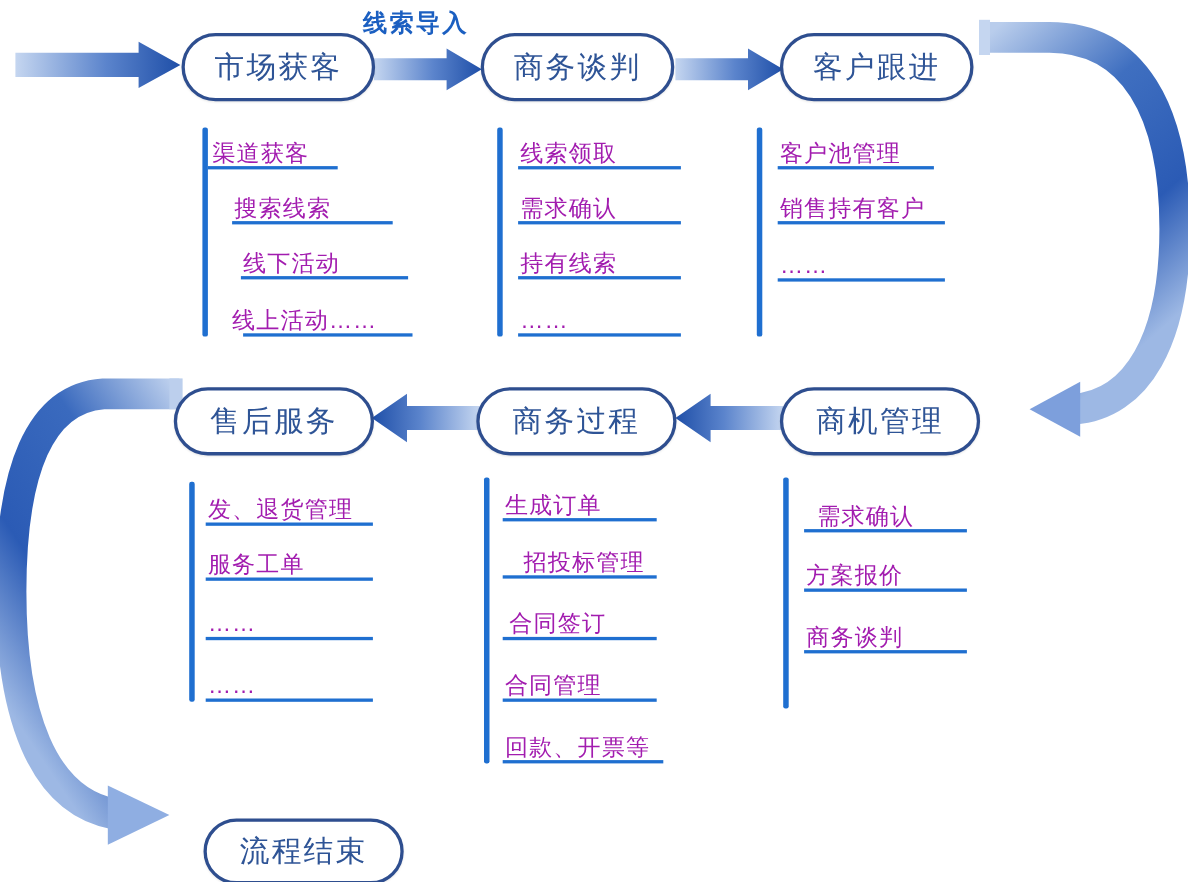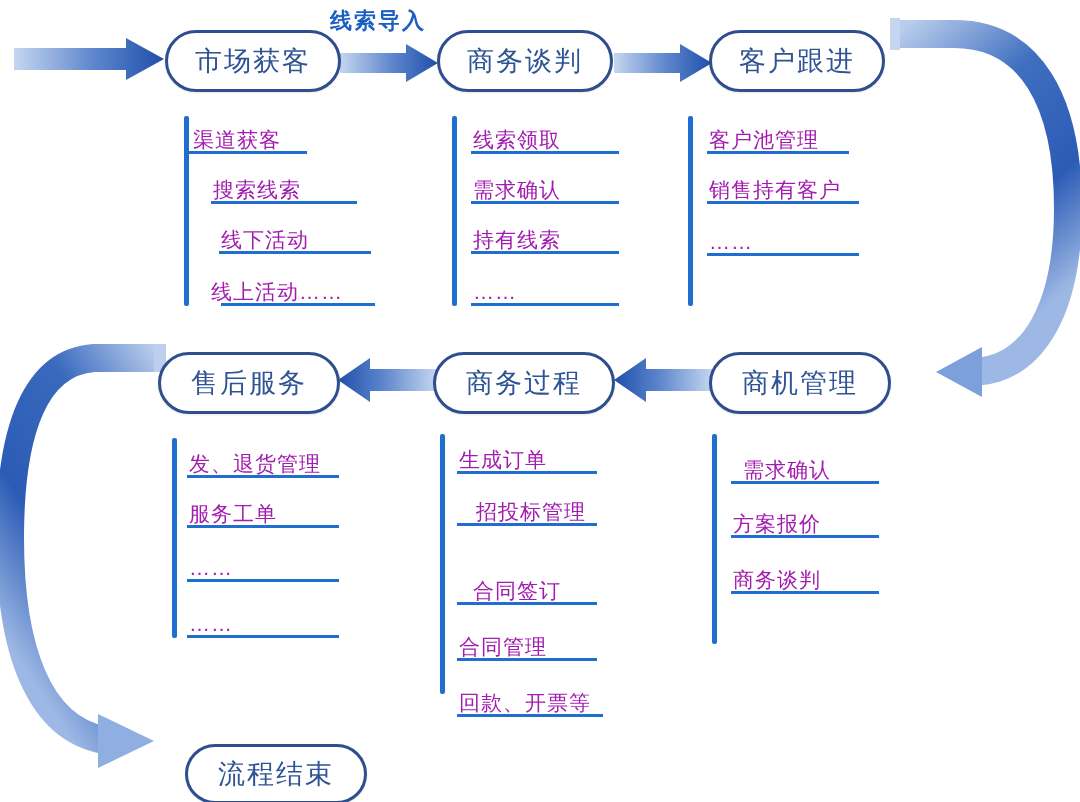--- a/index.html
+++ b/index.html
@@ -278,21 +278,21 @@
     <div class="spine"></div>
     <div class="listrows">
       <div class="lrow" style="height:40px;padding-left:14px;">
         <span class="ltext">生成订单</span>
         <span class="rule" style="width:140px;left:12px;"></span>
       </div>
       <div class="lrow" style="height:52px;padding-left:31px;">
         <span class="ltext">招投标管理</span>
         <span class="rule" style="width:140px;left:12px;"></span>
       </div>
-      <div class="lrow" style="height:56px;padding-left:28px;margin-top:23px;">
+      <div class="lrow" style="height:56px;padding-left:18px;">
         <span class="ltext">合同签订</span>
         <span class="rule" style="width:140px;left:12px;"></span>
       </div>
       <div class="lrow" style="height:56px;padding-left:14px;">
         <span class="ltext">合同管理</span>
         <span class="rule" style="width:140px;left:12px;"></span>
       </div>
       <div class="lrow" style="height:56px;padding-left:14px;">
         <span class="ltext">回款、开票等</span>
         <span class="rule" style="width:146px;left:12px;"></span>

